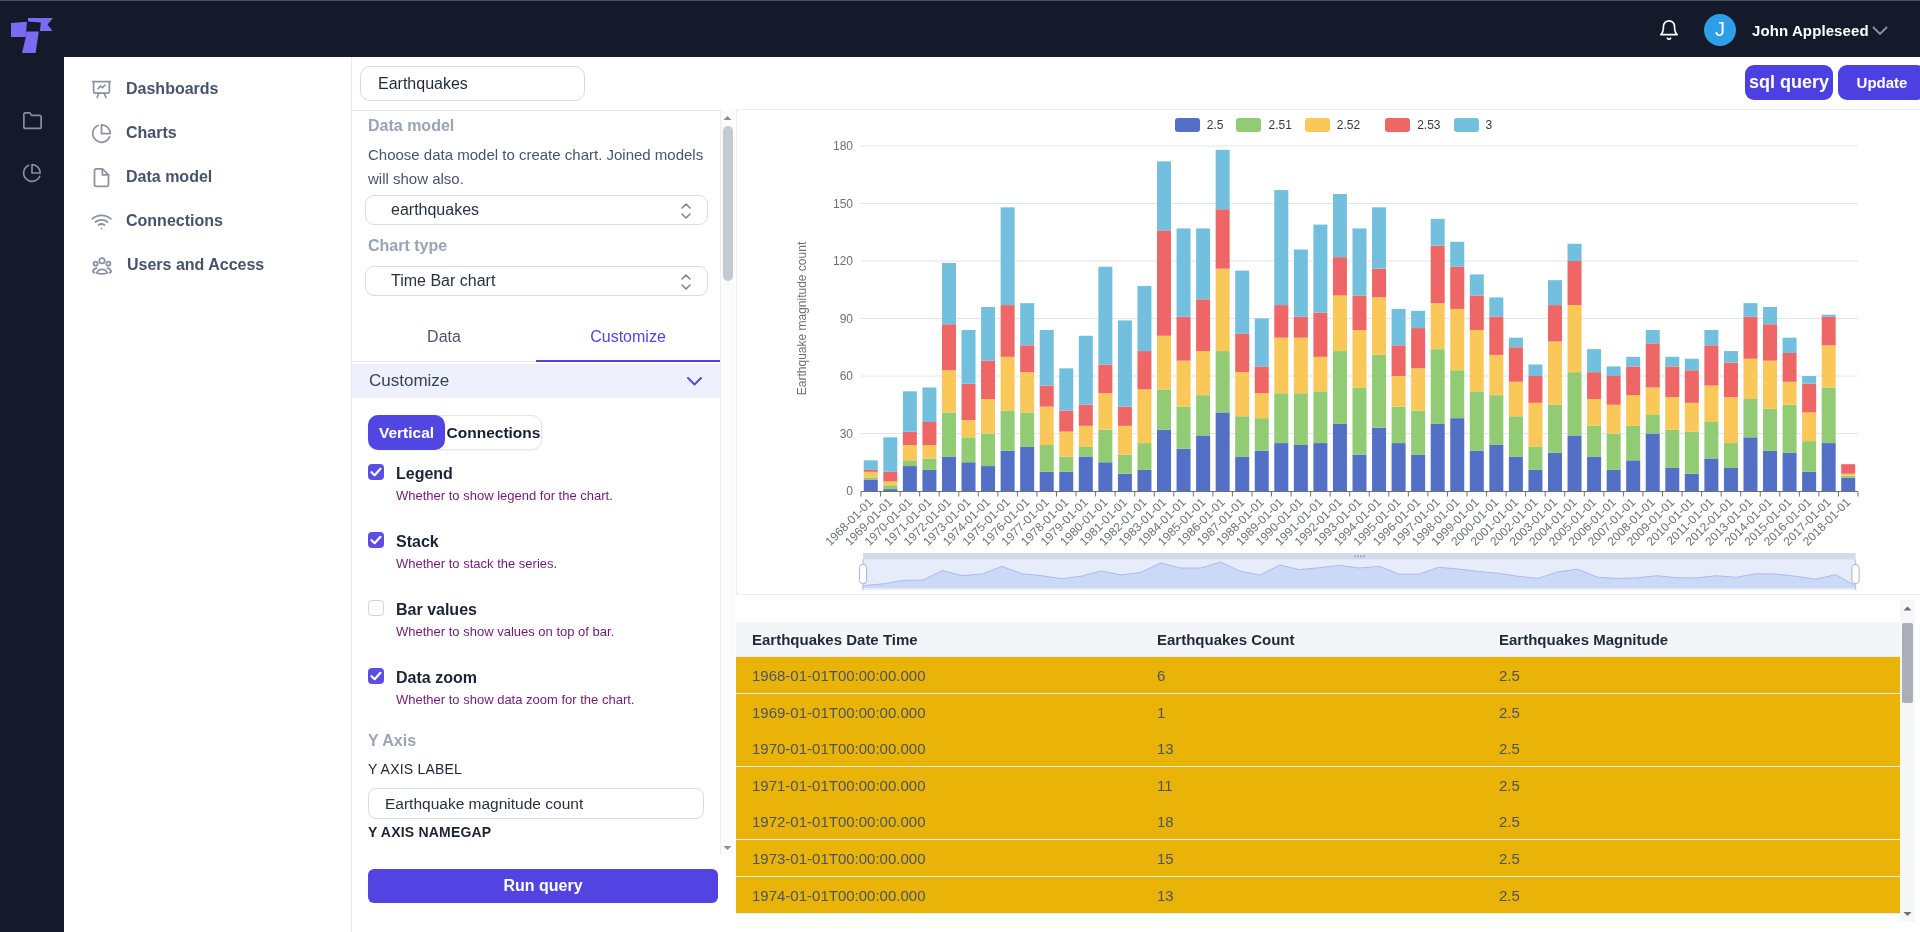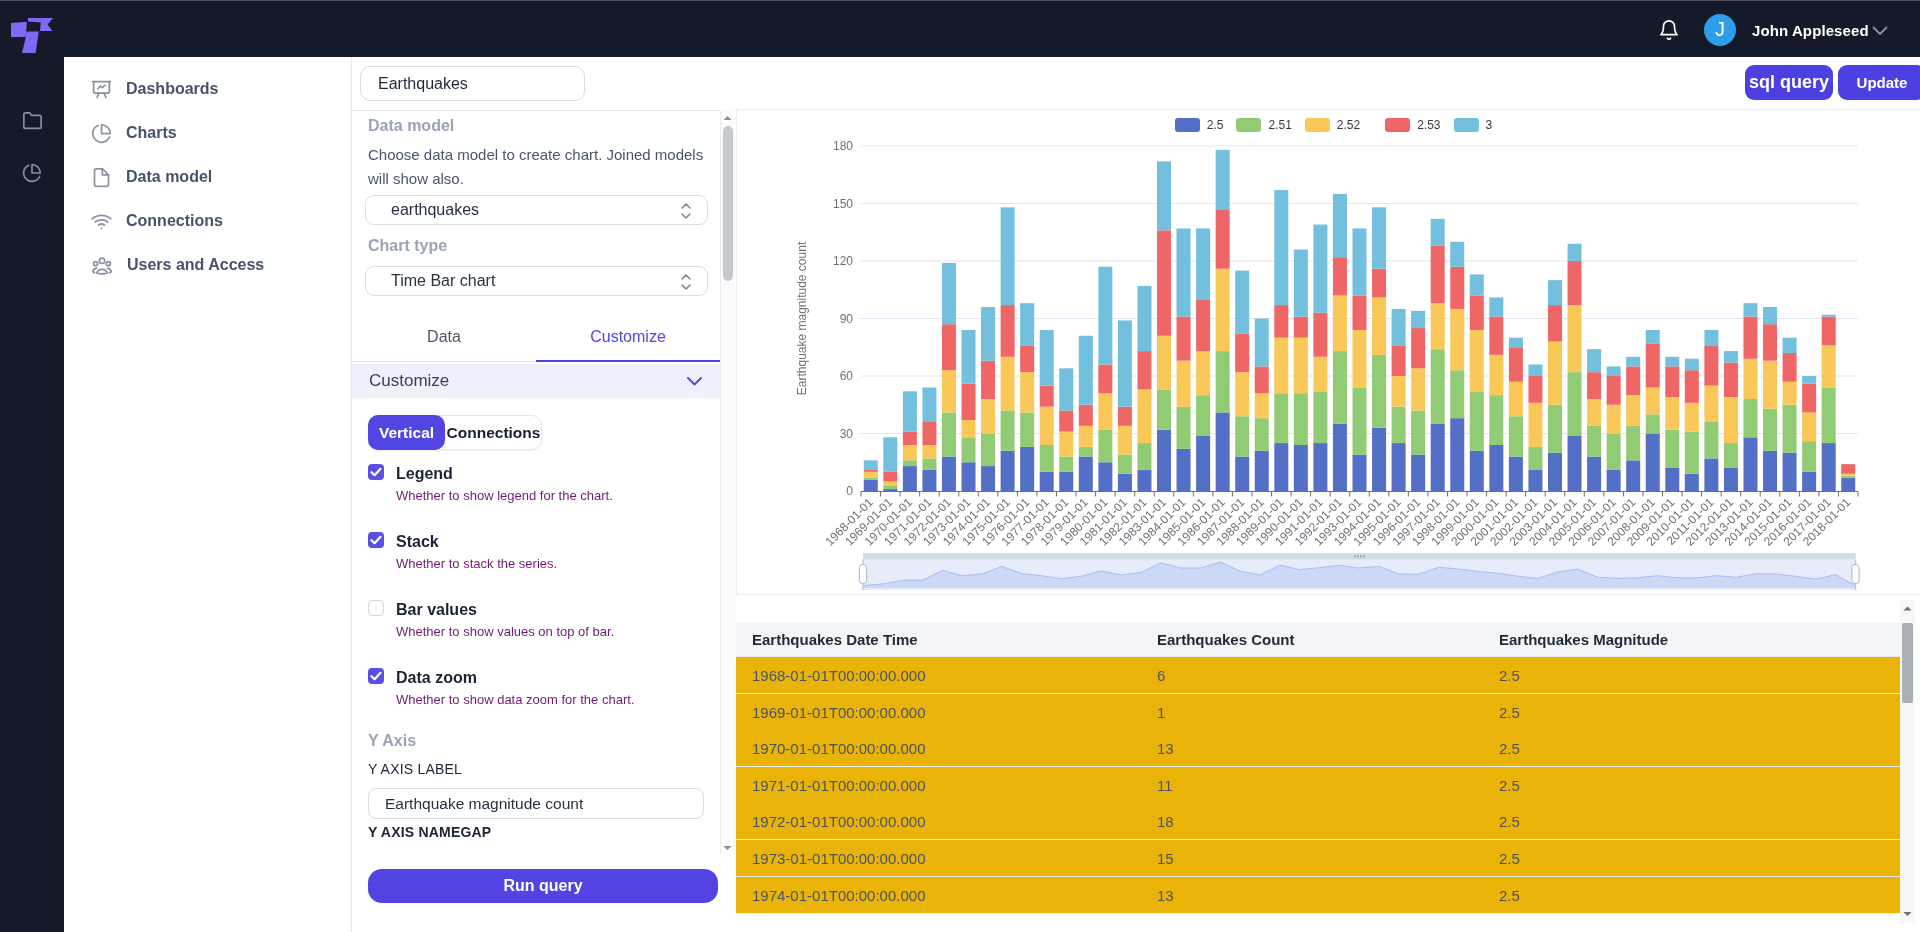--- a/index.html
+++ b/index.html
@@ -143,21 +143,21 @@
       <path d="M3.5 9 L7.5 5 L11.5 9 Z" fill="#8a8f99"></path>
     </svg>
 <svg width="15" height="15" style="position:absolute;left:720px;top:840px">
       <path d="M3.5 6 L7.5 10 L11.5 6 Z" fill="#8a8f99"></path>
     </svg>
  <div class="sechead" style="top:732px">Y Axis</div>
  <div style="position:absolute;left:368px;top:761px;font-size:14px;font-weight:normal;color:#1b2434;letter-spacing:0.2px">Y AXIS LABEL</div>
  <div class="ipt" style="left:368px;top:788px;width:336px;height:31px;font-size:15.5px;padding-left:16px;border-radius:8px;color:#273142">Earthquake magnitude count</div>
  <div style="position:absolute;left:368px;top:824px;font-size:14px;font-weight:bold;color:#1b2434;letter-spacing:0.2px">Y AXIS NAMEGAP</div>
 
- <div class="btn" style="left:368px;top:869px;width:350px;height:34px;font-size:16px;border-radius:14px;background:#5243e3">Run query</div>
+ <div class="btn" style="left:368px;top:869px;width:350px;height:34px;font-size:16px;border-radius:6px;background:#5243e3">Run query</div>
 </div>
 
 <div id="card"></div>
 <svg width="1184" height="486" viewBox="0 0 1184 486" style="position:absolute;left:736px;top:109px;font-family:'Liberation Sans',sans-serif">
     <line x1="125.0" y1="324.50" x2="1122.0" y2="324.50" stroke="#E0E6F1" stroke-width="1"></line>
     <line x1="125.0" y1="267.00" x2="1122.0" y2="267.00" stroke="#E0E6F1" stroke-width="1"></line>
     <line x1="125.0" y1="209.50" x2="1122.0" y2="209.50" stroke="#E0E6F1" stroke-width="1"></line>
     <line x1="125.0" y1="152.00" x2="1122.0" y2="152.00" stroke="#E0E6F1" stroke-width="1"></line>
     <line x1="125.0" y1="94.50" x2="1122.0" y2="94.50" stroke="#E0E6F1" stroke-width="1"></line>
     <line x1="125.0" y1="37.00" x2="1122.0" y2="37.00" stroke="#E0E6F1" stroke-width="1"></line>

